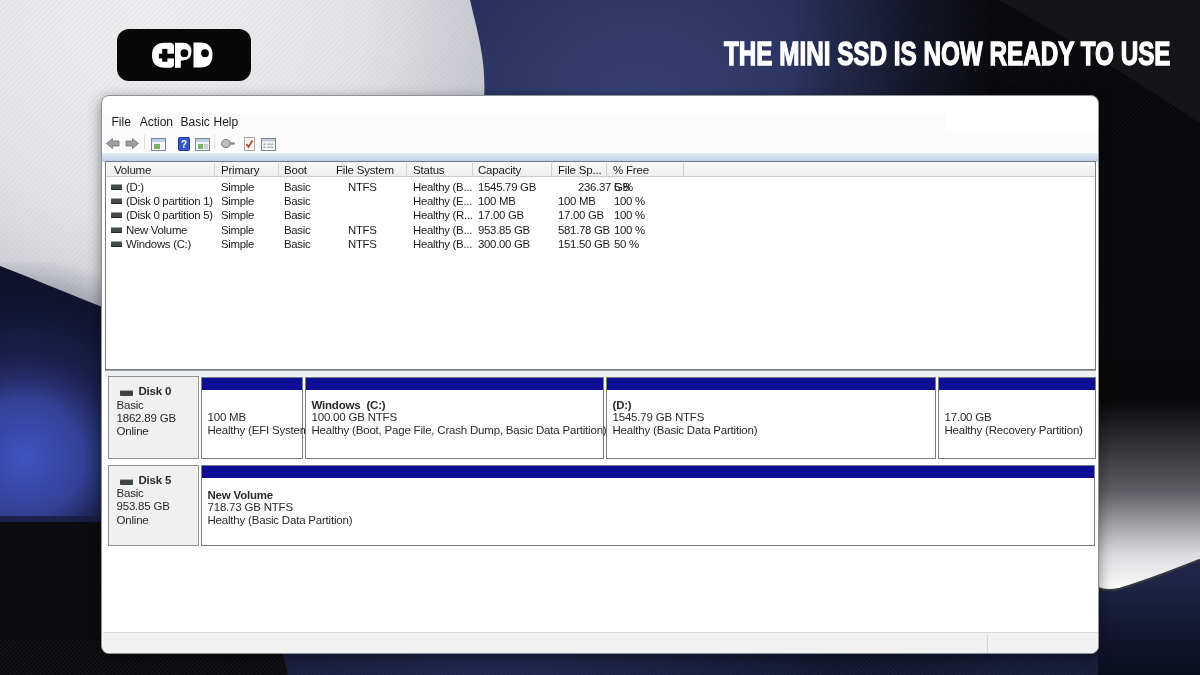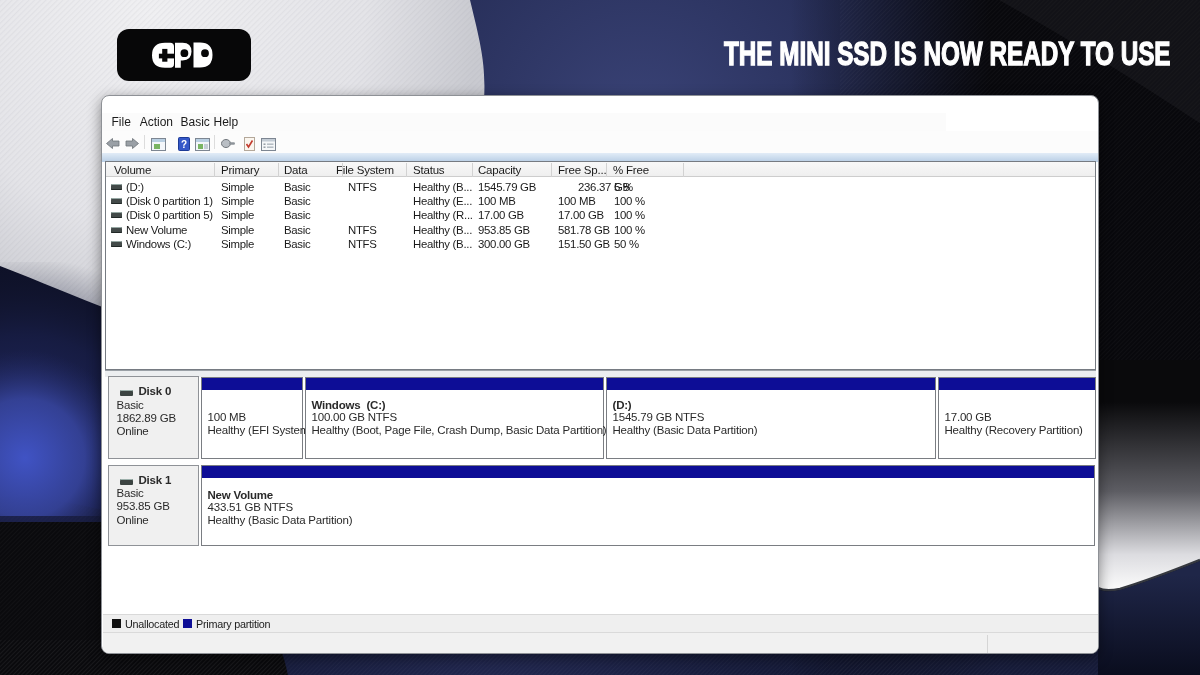--- a/index.html
+++ b/index.html
@@ -172,25 +172,25 @@
           <rect x="6" y="5.5" width="6.5" height="1.4" fill="#aeb6be"></rect>
 <rect x="2.5" y="8.5" width="2" height="1.4" fill="#8d959d"></rect>
           <rect x="6" y="8.5" width="6.5" height="1.4" fill="#aeb6be"></rect>
 </svg>
 </div>
 <div id="bluestrip"></div>
 <div id="list">
 <div id="lhead">
           <span class="hcol" style="left:8px">Volume</span>
           <span class="hcol" style="left:115px">Primary</span>
-          <span class="hcol" style="left:178px">Data</span>
+          <span class="hcol" style="left:178px">Boot</span>
           <span class="hcol" style="left:230px">File System</span>
           <span class="hcol" style="left:307px">Status</span>
           <span class="hcol" style="left:372px">Capacity</span>
-          <span class="hcol" style="left:452px">Free Sp...</span>
+          <span class="hcol" style="left:452px">File Sp...</span>
           <span class="hcol" style="left:507px">% Free</span>
           <span class="hsep" style="left:108px"></span>
           <span class="hsep" style="left:172px"></span>
           <span class="hsep" style="left:236px"></span>
           <span class="hsep" style="left:300px"></span>
           <span class="hsep" style="left:366px"></span>
           <span class="hsep" style="left:445px"></span>
           <span class="hsep" style="left:500px"></span>
           <span class="hsep" style="left:577px"></span>
         </div>
@@ -275,34 +275,28 @@
         <span class="ptxt" style="top:33.2px">1545.79 GB NTFS</span>
         <span class="ptxt" style="top:46.4px">Healthy (Basic Data Partition)</span>
       </div>
       <div class="part" style="left:835.5px;top:281px;width:158px;height:82px">
         <div class="pbar"></div>
         <span class="ptxt" style="top:33.2px">17.00 GB</span>
         <span class="ptxt" style="top:46.4px">Healthy (Recovery Partition)</span>
       </div>
       <div class="dlabel" style="left:5.5px;top:368.5px;width:91px;height:81.5px">
 <i class="dicon" style="top:13px"></i>
-<span class="dtxt dname" style="left:30px;top:8px">Disk 1</span>
+<span class="dtxt dname" style="left:30px;top:8px">Disk 5</span>
 <span class="dtxt" style="left:8px;top:21.5px">Basic</span>
 <span class="dtxt" style="left:8px;top:34.5px">953.85 GB</span>
 <span class="dtxt" style="left:8px;top:48px">Online</span>
 </div>
       <div class="part" style="left:98.5px;top:369px;width:894.5px;height:81px">
         <div class="pbar"></div>
         <span class="ptxt dname" style="top:22.5px">New Volume</span>
-        <span class="ptxt" style="top:35.2px">433.51 GB NTFS</span>
+        <span class="ptxt" style="top:35.2px">718.73 GB NTFS</span>
         <span class="ptxt" style="top:48.4px">Healthy (Basic Data Partition)</span>
-      </div>
-<div id="legend">
-        <span class="lsq" style="left:9px;background:#111"></span>
-        <span class="ltx" style="left:22px">Unallocated</span>
-<span class="lsq" style="left:80px;background:#0d0d96"></span>
-        <span class="ltx" style="left:93px">Primary partition</span>
       </div>
 <div id="statusbar">
         <span style="position:absolute;left:884px;top:2px;width:1px;height:18px;background:#d5d5d5"></span>
       </div>
 </div>
 </div>
 
 </body></html>

